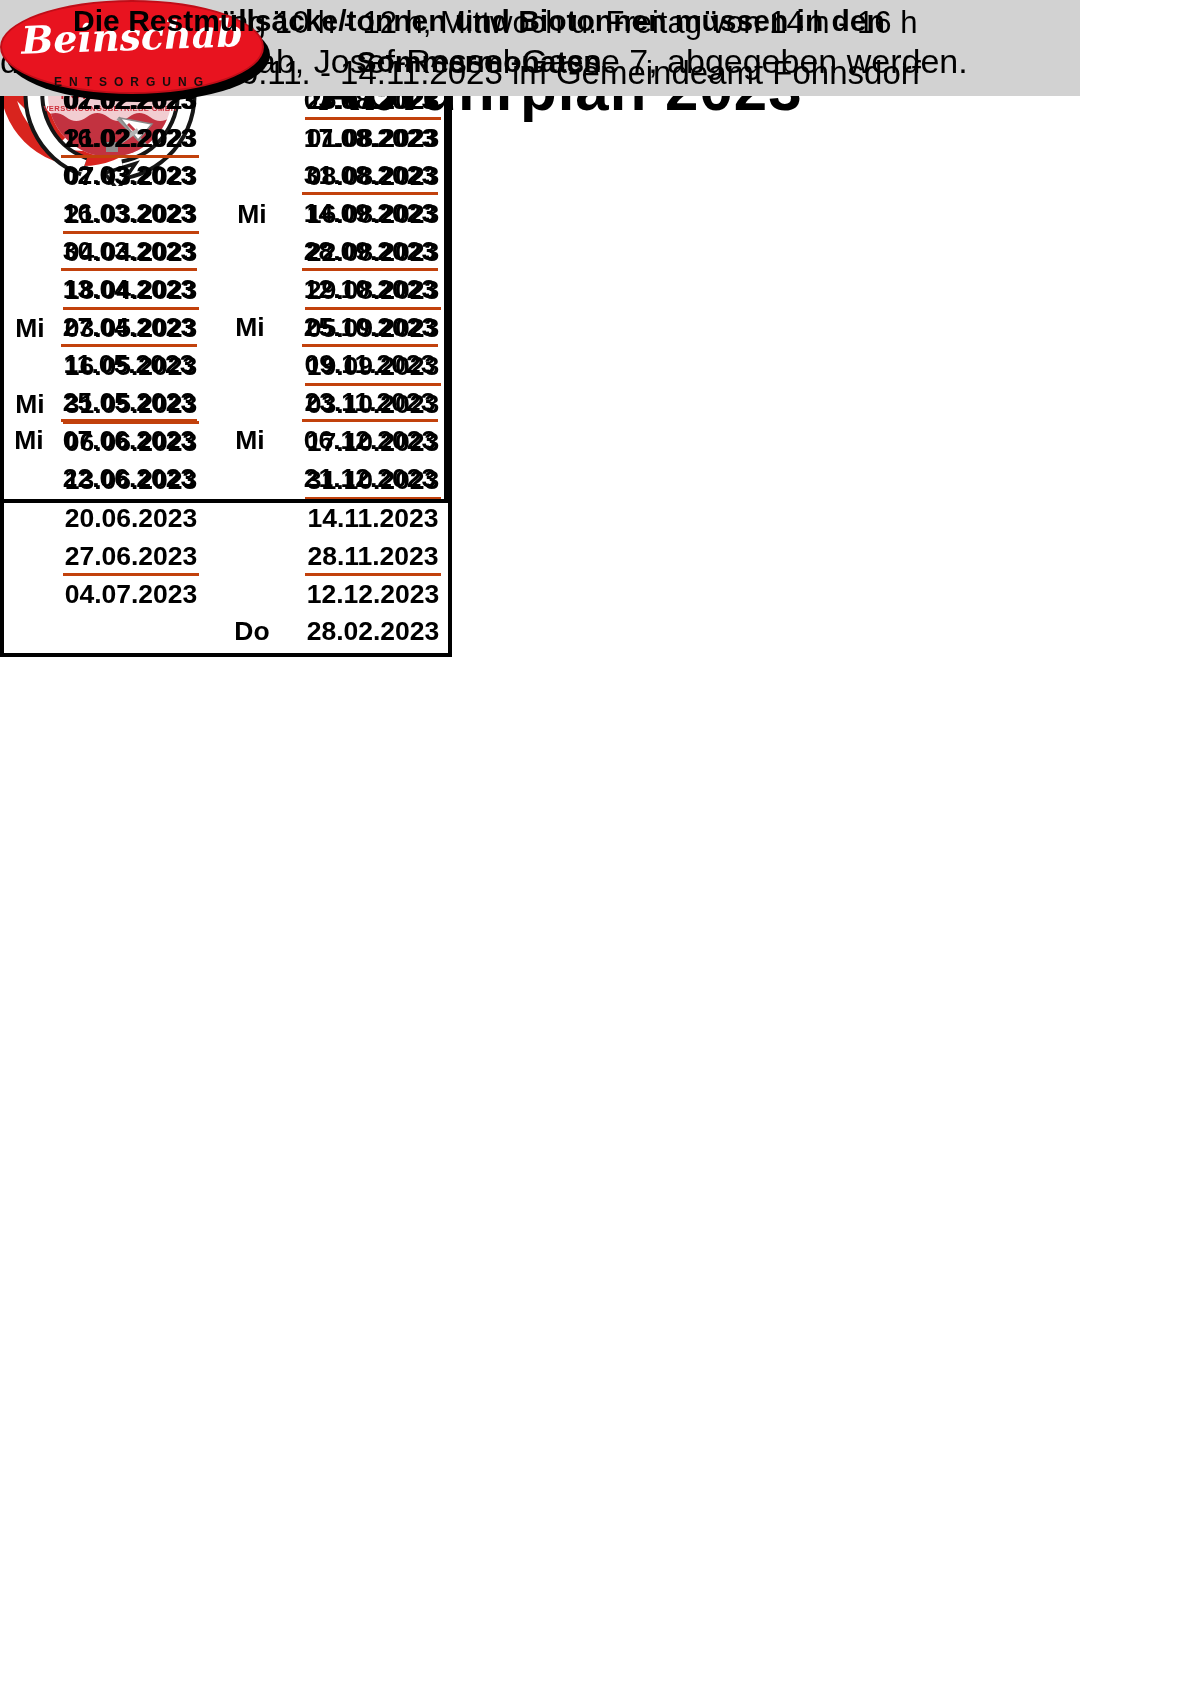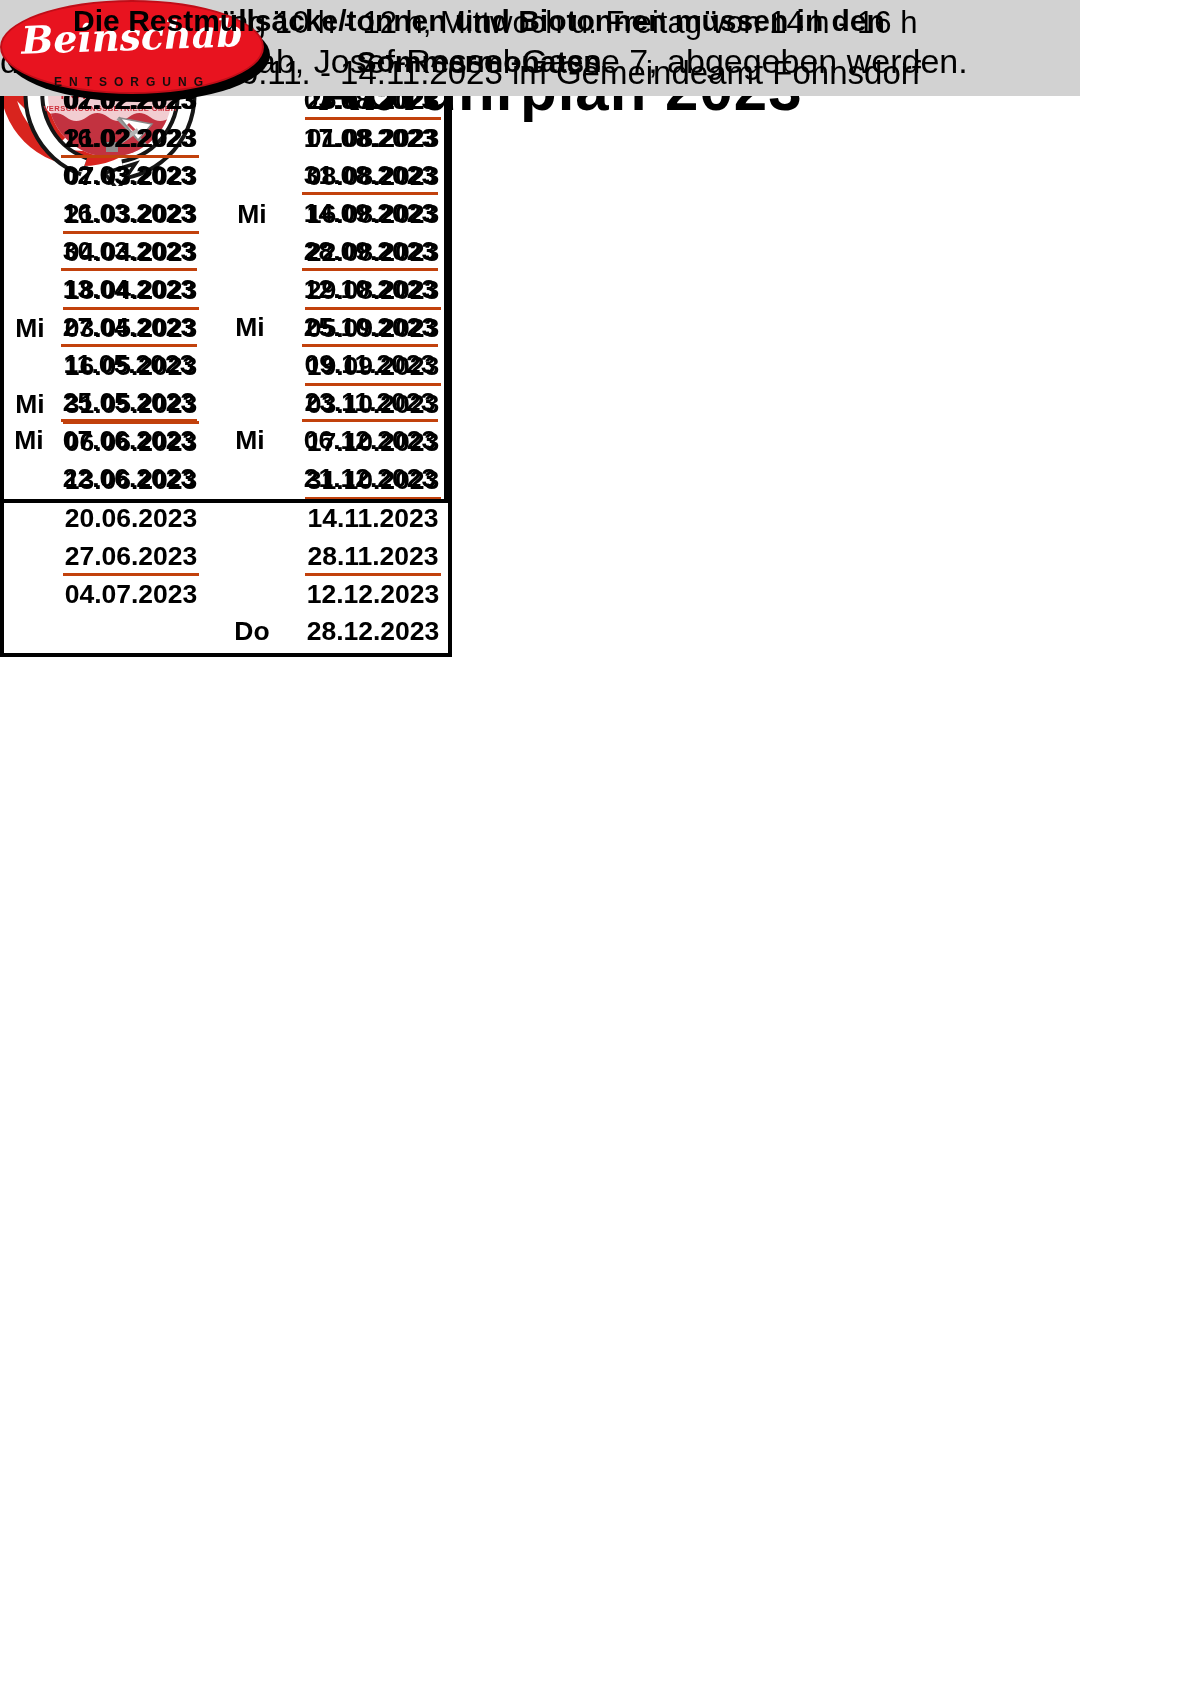--- a/index.html
+++ b/index.html
@@ -238,21 +238,21 @@
       <div class="trow">
         <span class="mi"><span></span></span>
         <span class="datecell"><span>04.07.2023</span></span>
         <span class="mi"><span></span></span>
         <span class="datecell"><span>12.12.2023</span></span>
       </div>
       <div class="trow">
         <span class="mi"><span></span></span>
         <span class="datecell"><span></span></span>
         <span class="mi"><span>Do</span></span>
-        <span class="datecell"><span>28.12.2023</span></span>
+        <span class="datecell"><span>28.02.2023</span></span>
       </div>
     </div>
   <div class="sched rest" id="rest-rows">
       <div class="trow">
         <span class="mi"><span>Mi</span></span>
         <span class="datecell"><span>04.01.2023</span></span>
         <span class="mi"><span></span></span>
         <span class="datecell"><span>06.07.2023</span></span>
       </div>
       <div class="trow">

